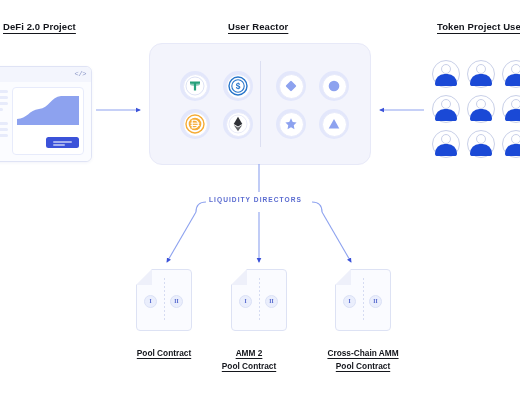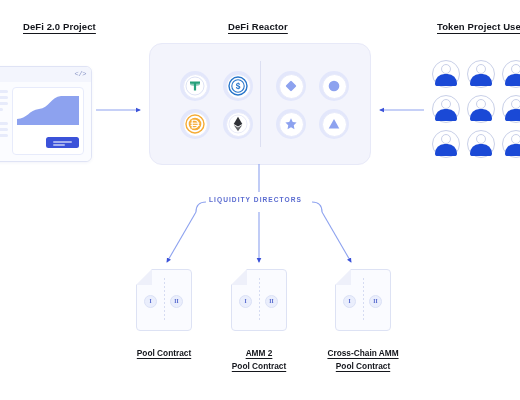--- a/index.html
+++ b/index.html
@@ -9,21 +9,21 @@
     -webkit-font-smoothing:antialiased;
   }
   .stage{position:absolute;inset:0;}
 
   
   .sec-title{
     position:absolute;font-size:9.5px;font-weight:700;color:#14161c;
     letter-spacing:.1px;white-space:nowrap;
     text-decoration:underline;text-underline-offset:2.5px;text-decoration-thickness:1px;
   }
-  #title-defi{left:3px;top:21px;margin-left:20px;}
+  #title-defi{left:3px;top:21px;}
   #title-reactor{left:228px;top:21px;}
   #title-users{left:437px;top:21px;}
 
   
   .browser{
     position:absolute;left:-22px;top:66px;width:112px;height:94px;
     background:#ffffff;border:1px solid #dfe3f5;border-radius:6px;
     box-shadow:0 1px 3px rgba(70,90,170,.07);overflow:hidden;
   }
   .browser-bar{
@@ -128,21 +128,21 @@
     display:block;text-decoration:underline;text-underline-offset:2px;
     text-decoration-thickness:1px;
   }
 </style>
 </head>
 <body>
 
 <div class="stage">
 
   <div class="sec-title" id="title-defi">DeFi 2.0 Project</div>
-  <div class="sec-title" id="title-reactor">DeFi Reactor</div>
+  <div class="sec-title" id="title-reactor">User Reactor</div>
   <div class="sec-title" id="title-users">Token Project User</div>
 
   <div class="browser">
     <div class="browser-bar">
       <div class="code-icon">&lt;/&gt;</div>
     </div>
     <div class="browser-body">
       <div class="skel" style="left:5px;top:8px;width:24px;"></div>
       <div class="skel" style="left:5px;top:14px;width:24px;"></div>
       <div class="skel" style="left:5px;top:20px;width:24px;"></div>
@@ -316,21 +316,21 @@
     <span>Pool Contract</span>
   </div>
 
   <div class="doc" style="left:231px;top:269px;">
     <div class="sheet"></div>
       <div class="fold"></div>
     <div class="vdash"></div>
     <div class="badge b1">I</div>
     <div class="badge b2">II</div>
   </div>
-  <div class="doc-label" style="left:199px;top:347px;">
+  <div class="doc-label" style="left:189px;top:347px;">
     <span>AMM 2</span>
     <span>Pool Contract</span>
   </div>
 
   <div class="doc" style="left:335px;top:269px;">
     <div class="sheet"></div>
       <div class="fold"></div>
     <div class="vdash"></div>
     <div class="badge b1">I</div>
     <div class="badge b2">II</div>

